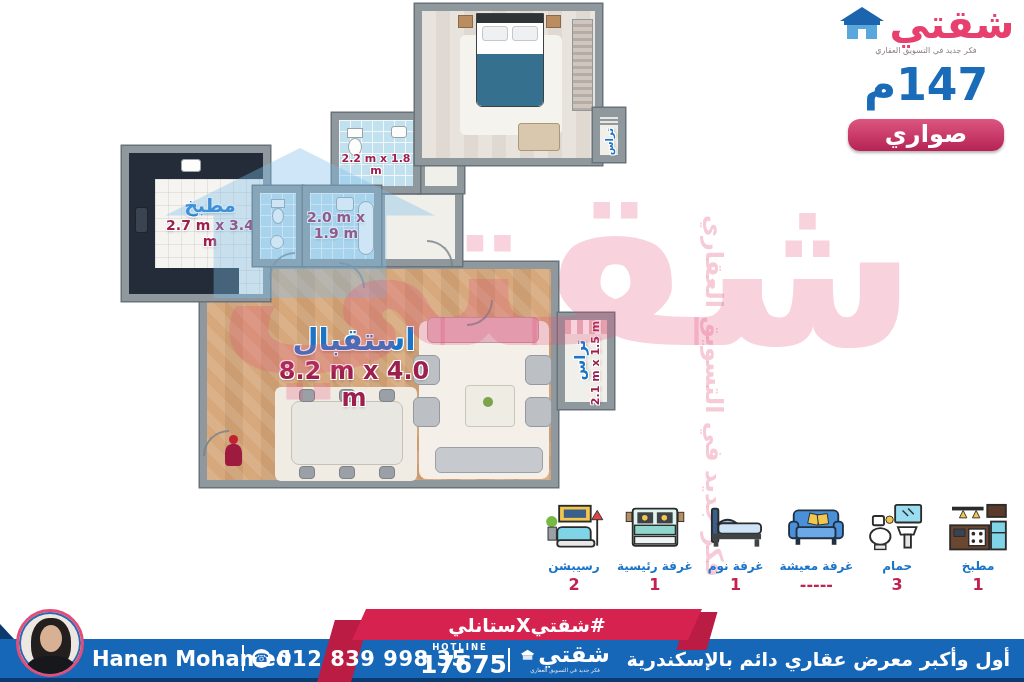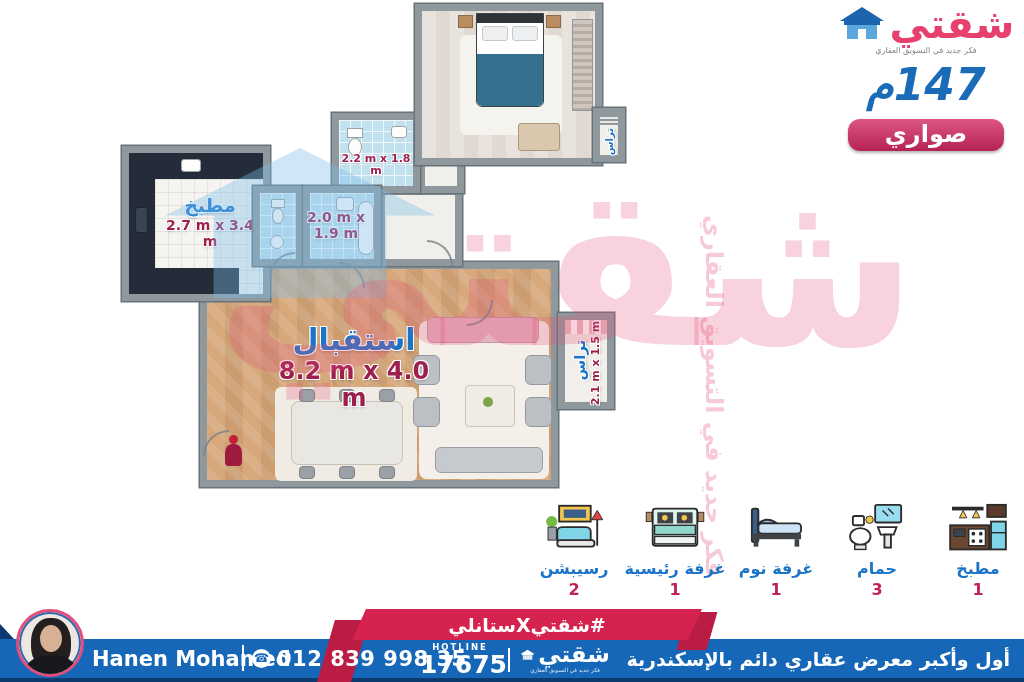--- a/index.html
+++ b/index.html
@@ -47,30 +47,30 @@
     background:rgba(125,188,233,.38);clip-path:polygon(0 45%,50% 0,100% 45%,82% 45%,82% 100%,18% 100%,18% 45%);}
   #wm-vert{position:absolute;left:700px;top:215px;font-size:24px;font-weight:bold;z-index:25;
     color:rgba(228,80,124,.30);writing-mode:vertical-rl;}
 
   
   #info{position:absolute;right:8px;top:4px;width:180px;text-align:center;z-index:40;}
   #logo-row{display:flex;align-items:center;justify-content:center;gap:4px;}
   #logo-text{color:#e8406e;font-size:40px;font-weight:bold;line-height:1;}
   #logo-tagline{font-size:8px;color:#8a7f7f;margin-top:2px;}
   #listing-title{margin-top:12px;font-size:37px;font-weight:bold;color:#1a6cb8;line-height:1.05;}
-  #area-label{margin-top:8px;font-size:44px;font-weight:bold;color:#1a6cb8;line-height:1;font-style:italic;}
+  #area-label{margin-top:8px;font-size:44px;font-weight:bold;color:#1a6cb8;line-height:1;}
   #location-badge{margin:12px auto 0;width:156px;height:32px;border-radius:12px;
     background:linear-gradient(180deg,#dd5681,#b52254);color:#fff;font-size:24px;font-weight:bold;
     line-height:31px;box-shadow:0 2px 3px rgba(0,0,0,.3);}
 
   
   #legend{position:absolute;left:536px;top:503px;width:480px;display:flex;justify-content:space-between;z-index:40;}
   .leg-item{width:76px;display:flex;flex-direction:column;align-items:center;text-align:center;}
   .leg-item svg{width:60px;height:52px;}
-  .leg-label{color:#1b74c8;font-weight:bold;font-size:16px;margin-top:4px;white-space:nowrap;}
+  .leg-label{color:#1b74c8;font-weight:bold;font-size:12px;margin-top:4px;white-space:nowrap;}
   .leg-count{color:#c0234f;font-weight:bold;font-size:16px;margin-top:2px;}
 
   
   #footer-bar{position:absolute;left:0;top:639px;width:1024px;height:39px;background:#1767b8;z-index:50;}
   #footer-navy{position:absolute;left:0;top:678px;width:1024px;height:4px;background:#0a3a6e;z-index:50;}
   #fold-left{position:absolute;left:0;top:624px;width:14px;height:15px;background:#0a3a6e;
     clip-path:polygon(0 0,100% 100%,0 100%);z-index:49;}
   #hashtag-ribbon{position:absolute;left:352px;top:609px;width:350px;height:31px;background:#d6224e;z-index:52;
     clip-path:polygon(14px 0,100% 0,calc(100% - 14px) 100%,0 100%);display:flex;align-items:center;justify-content:center;}
   #hashtag-ribbon span{color:#fff;font-weight:bold;font-size:19px;}
@@ -269,20 +269,34 @@
         <path d="M13 22 q10 -8 20 0 z" fill="#9cc4ea" stroke="#2b2b2b" stroke-width="2"></path>
         <rect x="13" y="22" width="46" height="11" rx="4" fill="#cfe3f6" stroke="#2b2b2b" stroke-width="2"></rect>
         <rect x="6" y="33" width="53" height="6" fill="#3f4346"></rect>
         <rect x="8" y="39" width="5" height="8" fill="#3f4346"></rect>
           <rect x="52" y="39" width="5" height="8" fill="#3f4346"></rect>
       </svg>
       <div class="leg-label" dir="rtl">غرفة نوم</div>
       <div class="leg-count">1</div>
     </div>
 
+    <div class="leg-item">
+      <svg viewBox="0 0 64 56">
+        <rect x="8" y="8" width="48" height="22" rx="5" fill="#4a90d9" stroke="#203040" stroke-width="2"></rect>
+        <rect x="3" y="20" width="10" height="18" rx="4" fill="#4a90d9" stroke="#203040" stroke-width="2"></rect>
+        <rect x="51" y="20" width="10" height="18" rx="4" fill="#4a90d9" stroke="#203040" stroke-width="2"></rect>
+        <rect x="11" y="26" width="42" height="12" rx="3" fill="#6aa8e8" stroke="#203040" stroke-width="2"></rect>
+        <rect x="24" y="12" width="11" height="11" fill="#f3c64e" transform="rotate(12 30 18)" stroke="#203040"></rect>
+        <rect x="34" y="12" width="11" height="11" fill="#f3c64e" transform="rotate(-8 40 18)" stroke="#203040"></rect>
+        <rect x="10" y="38" width="5" height="7" fill="#203040"></rect>
+          <rect x="49" y="38" width="5" height="7" fill="#203040"></rect>
+      </svg>
+      <div class="leg-label" dir="rtl">غرفة معيشة</div>
+      <div class="leg-count">-----</div>
+    </div>
 
     <div class="leg-item">
       <svg viewBox="0 0 64 56">
         <rect x="30" y="2" width="28" height="19" rx="2" fill="#9adcf0" stroke="#2b2b2b" stroke-width="2"></rect>
         <line x1="38" y1="8" x2="44" y2="14" stroke="#2b2b2b" stroke-width="1.5"></line>
         <line x1="44" y1="6" x2="50" y2="12" stroke="#2b2b2b" stroke-width="1.5"></line>
         <path d="M33 26 h20 l-3 8 h-14 z" fill="#ffffff" stroke="#2b2b2b" stroke-width="2"></path>
         <rect x="40" y="34" width="7" height="14" fill="#e6e6e6" stroke="#2b2b2b" stroke-width="2"></rect>
         <rect x="6" y="14" width="12" height="10" rx="2" fill="#ffffff" stroke="#2b2b2b" stroke-width="2"></rect>
         <circle cx="24" cy="18" r="4" fill="#f3c64e" stroke="#2b2b2b"></circle>

